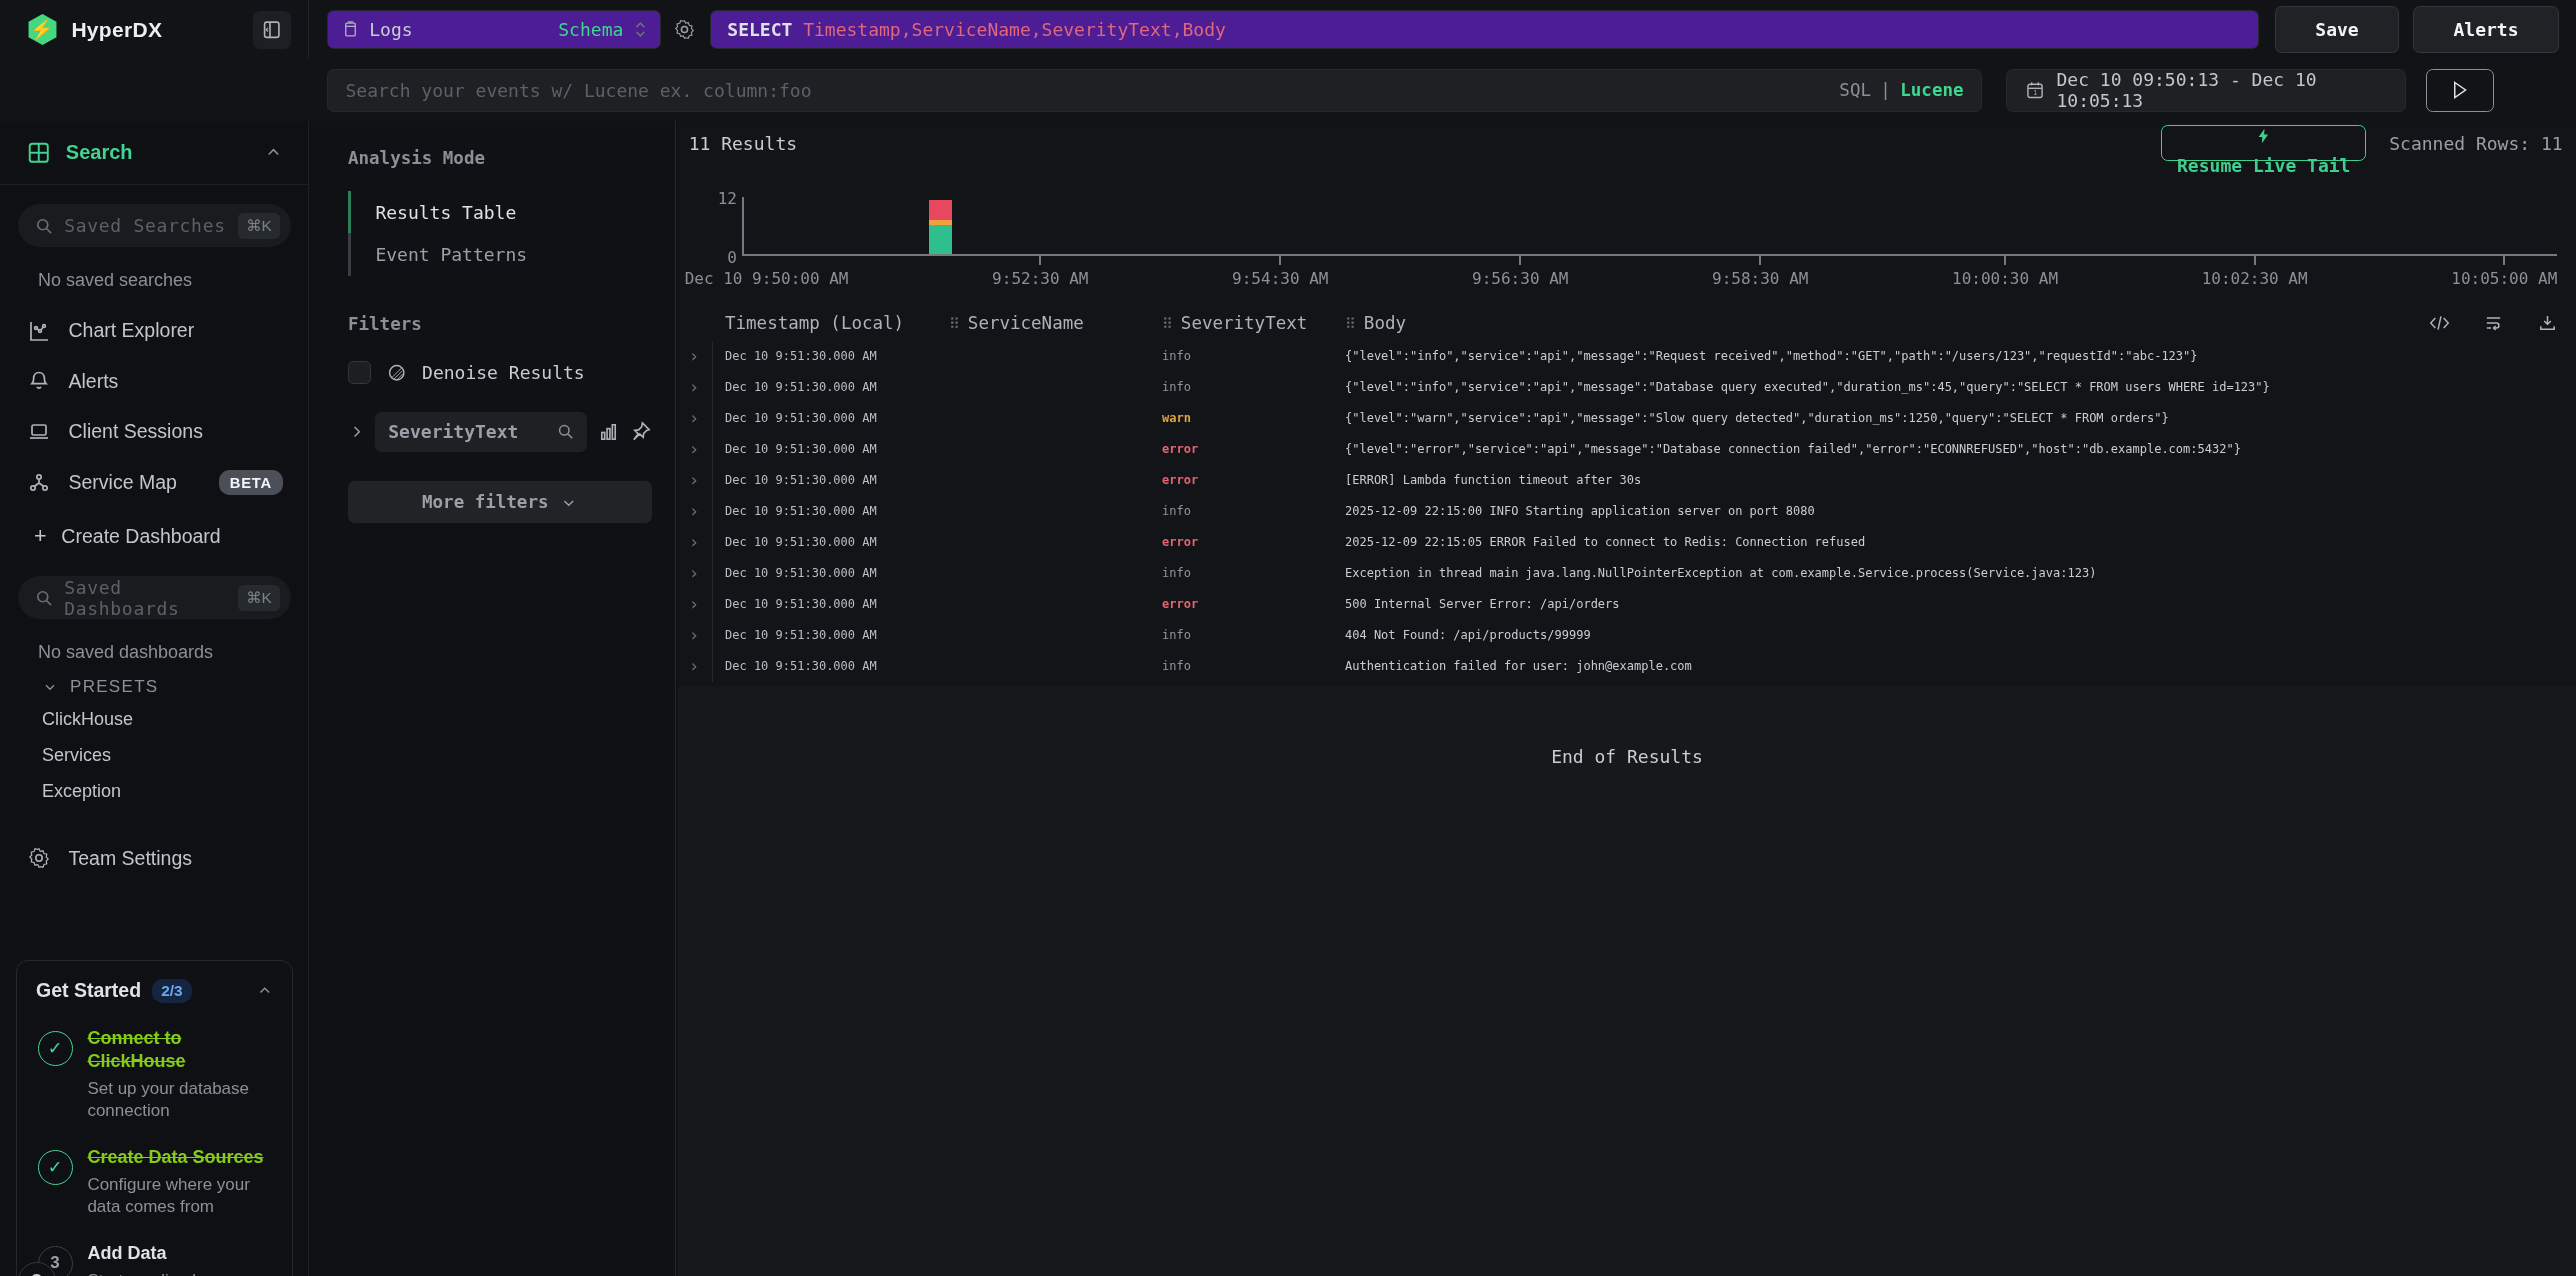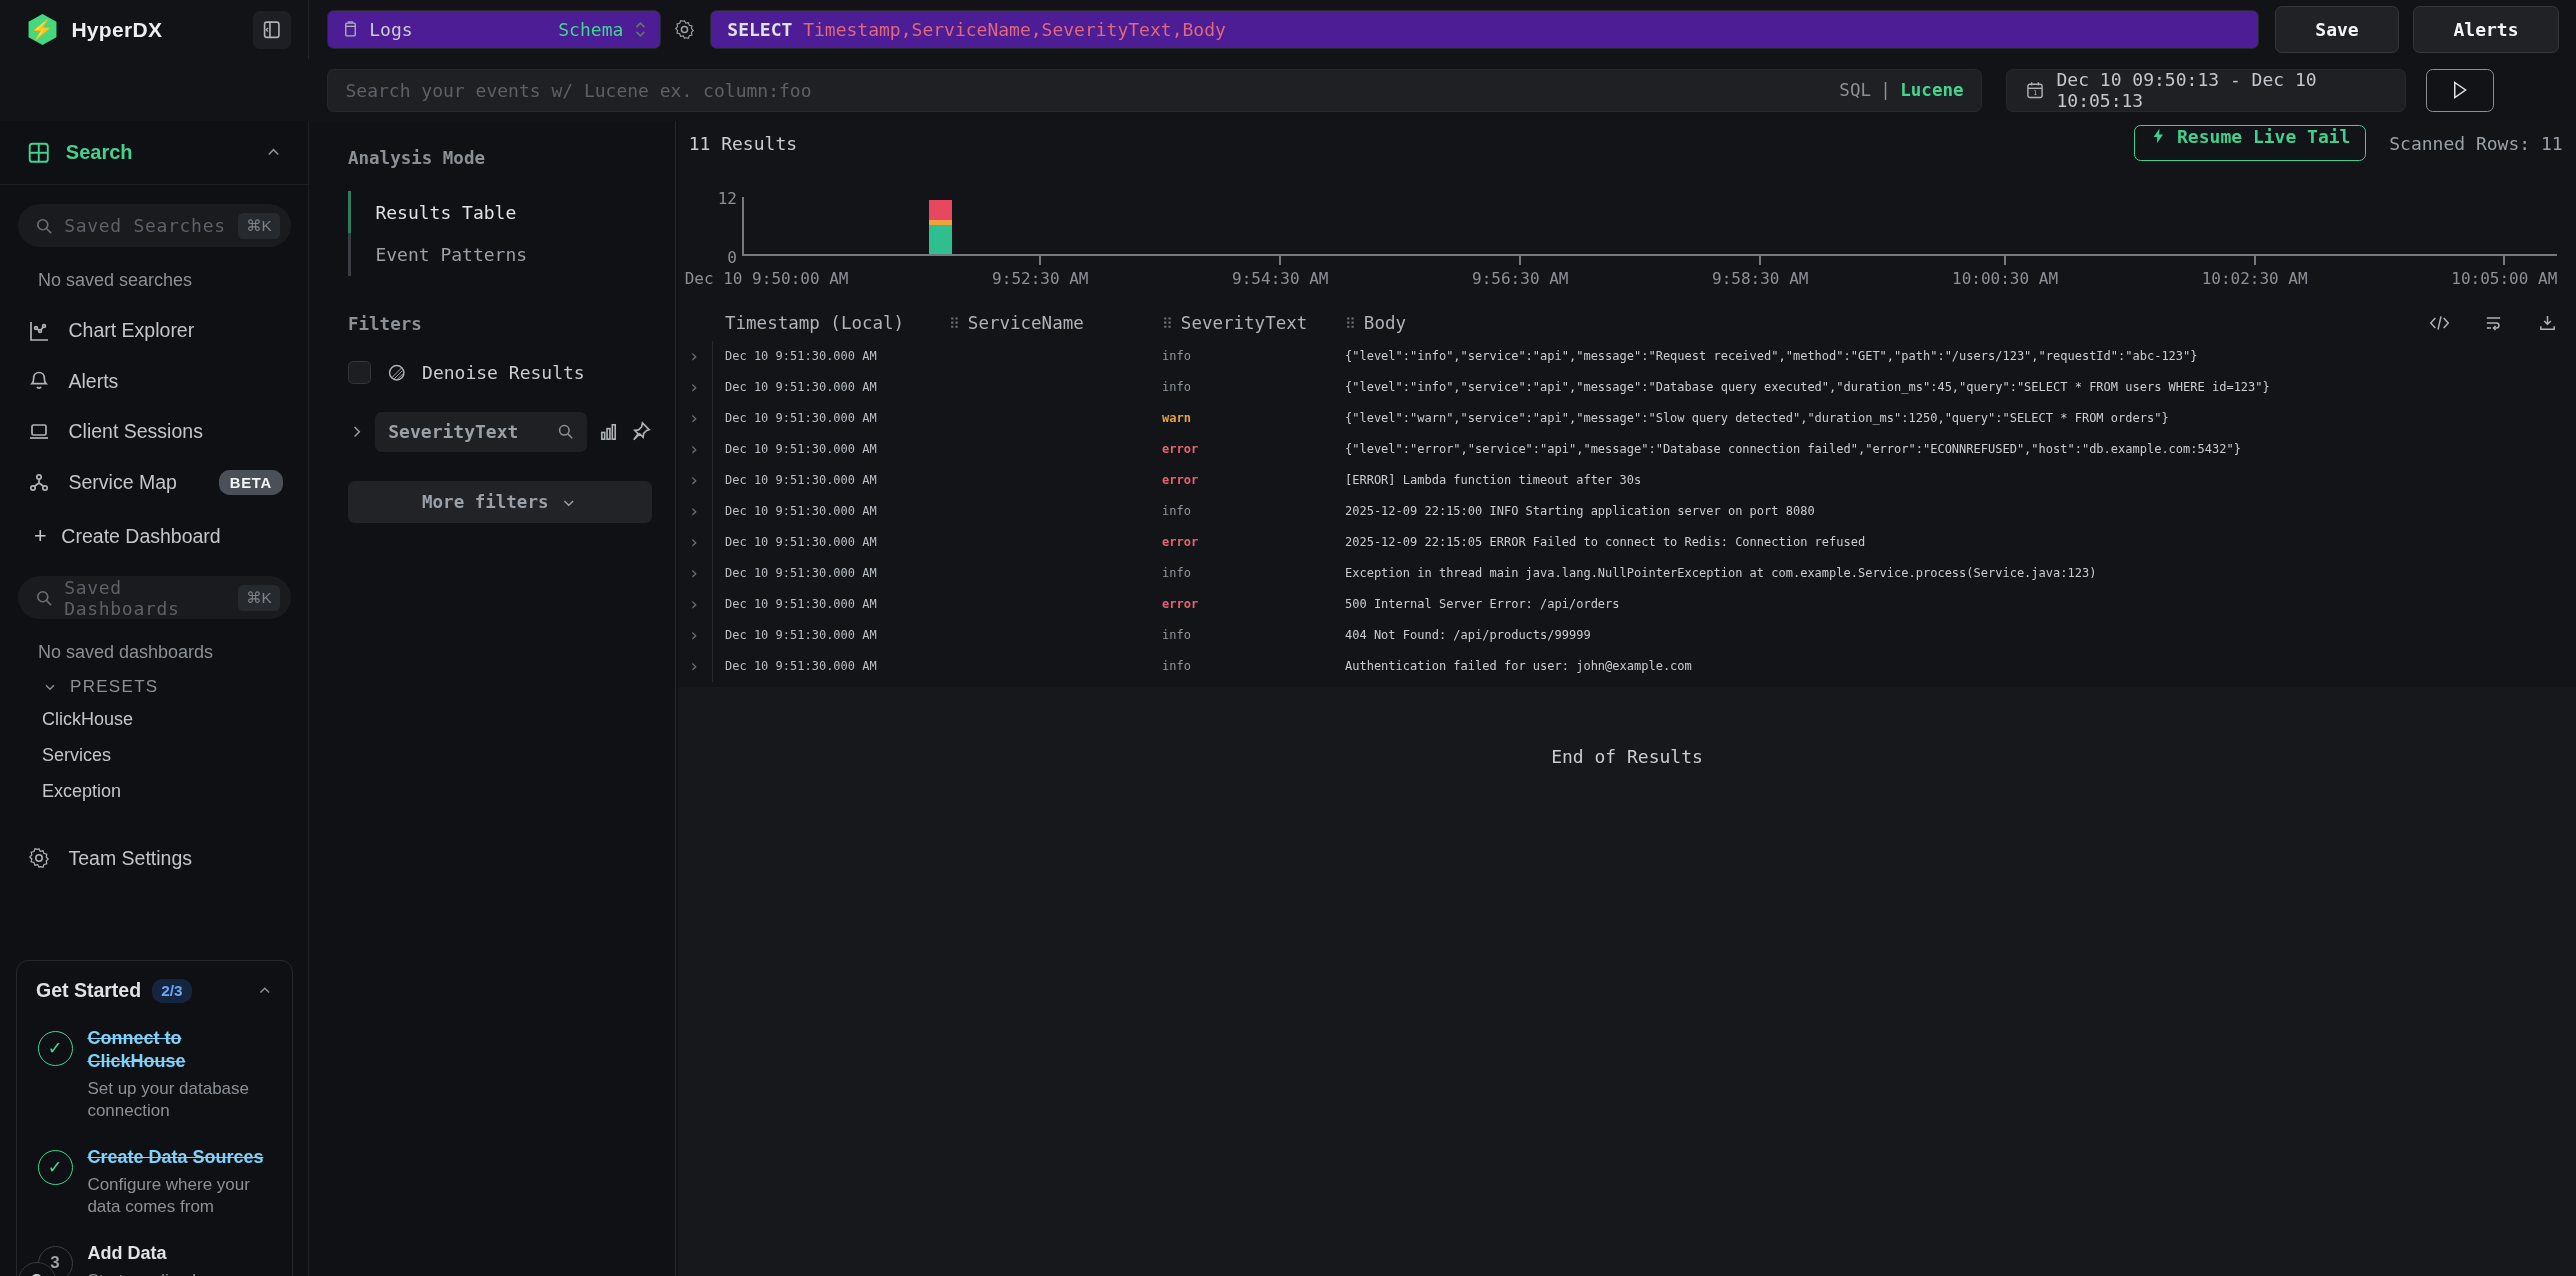--- a/index.html
+++ b/index.html
@@ -58,21 +58,21 @@
   #getstarted-card { position:absolute; left:16px; top:839px; width:277px; height:356px; border:1.3px solid #26282d; border-radius:12px; padding:17.5px 19px; background:#0f1013; }
   #gs-hdr { display:flex; align-items:center; }
   #gs-title { font-size:19.5px; font-weight:bold; color:#dfe2e6; }
   #gs-progress { margin-left:10.7px; background:#16253f; color:#69a8f5; font-size:15.4px; font-weight:bold; border-radius:10.7px; padding:3.4px 9.4px; }
   .gs-step { display:flex; gap:13.4px; margin-top:24px; }
   .gs-ic { width:38px; flex:none; display:flex; justify-content:center; padding-top:4px; }
   .gs-check { width:35px; height:35px; border-radius:50%; border:1.3px solid #3fd68f; color:#3fd68f; display:flex; align-items:center; justify-content:center; font-size:17.5px; }
   .gs-num { width:35px; height:35px; border-radius:50%; border:1.3px solid #3a3e44; color:#9aa0a8; display:flex; align-items:center; justify-content:center; font-size:17px; font-weight:bold; }
   .gs-body { flex:1; }
   .gs-t { font-size:18px; font-weight:bold; color:#aeb3b9; line-height:1.25; }
-  .gs-t.done { text-decoration:line-through; color:#7dd3fc; }
+  .gs-t.done { text-decoration:line-through; color:#84cc16; }
   .gs-t.todo { color:#dfe2e6; }
   .gs-d { font-size:17px; color:#8b9097; line-height:1.3; margin-top:5.4px; }
   .gs-arrow { color:#8b9097; font-size:20px; padding-top:23px; }
   #help-btn { position:absolute; left:17.5px; top:1141px; width:38px; height:38px; border-radius:50%; border:1.3px solid #33363c; background:#0f1013; color:#c9cdd2; font-size:19px; font-weight:bold; display:flex; align-items:center; justify-content:center; }
   
   #filter-panel { position:absolute; left:310px; top:121px; width:366px; height:1156px; background:#101114; border-right:1.3px solid #26282d; padding:27px 23px 0 38px; }
   #analysis-mode-lbl { font-size:17.5px; color:#8b9097; font-weight:bold; }
   #mode-list { margin-top:23px; }
   .mode-row { display:flex; align-items:stretch; }
   .mode-rail { width:3.4px; flex:none; background:#3a3e44; }
@@ -86,21 +86,21 @@
   #sevgroup-row { margin-top:28px; display:flex; align-items:center; gap:9.4px; }
   #sev-chevron { color:#9aa0a8; flex:none; }
   #sev-pill { flex:1; height:40px; background:#1e2024; border-radius:6.7px; display:flex; align-items:center; padding:0 12px 0 13.4px; }
   #sev-pill .t { font-size:18px; font-weight:bold; color:#9aa0a8; flex:1; }
   .mini-ic { color:#aeb3b9; display:flex; flex:none; }
   #more-filters { margin-top:29.5px; height:42px; background:#212327; border-radius:6.7px; display:flex; align-items:center; justify-content:center; gap:12px; font-size:17.5px; font-weight:bold; color:#9aa0a8; }
   
   #main { position:absolute; left:678px; top:121px; width:1898px; height:1156px; background:#131418; display:flex; flex-direction:column; }
   #results-bar { height:44px; display:flex; align-items:center; padding:0 13.4px 0 10.7px; }
   #results-count { font-size:18px; color:#c9cdd2; }
-  #livetail-btn { margin-left:auto; height:36px; border:1.3px solid #3fcf8e; border-radius:6.7px; color:#3fcf8e; display:flex; gap:9.4px; padding:0 14.8px; font-size:18px; font-weight:bold; }
+  #livetail-btn { margin-left:auto; height:36px; border:1.3px solid #3fcf8e; border-radius:6.7px; color:#3fcf8e; display:flex; align-items:center; gap:9.4px; padding:0 14.8px; font-size:18px; font-weight:bold;flex-direction:column; }
   #scanned-rows { margin-left:23px; font-size:18px; color:#9aa0a8; }
   
   #chart { position:relative; height:107px; margin:16px 12px 0 0; }
   #plot { position:absolute; left:64px; right:6.7px; top:16px; height:59px; border-left:2px solid #75797f; border-bottom:2px solid #75797f; }
   .ytick-lbl { position:absolute; font-size:16px; color:#8b9097; right: calc(100% - 59px); }
   #ylbl-max { top:8px; } #ylbl-min { top:67px; }
   #bar-stack { position:absolute; bottom:0; left:10.2%; width:23px; display:flex; flex-direction:column-reverse; }
   #xticks { position:absolute; left:6.7px; right:6.7px; top:75px; display:flex; justify-content:space-between;gap:12px; }
   .xtick { display:flex; flex-direction:column; align-items:center; }
   .xtick .tickmark { width:2px; height:9.4px; background:#75797f; margin-bottom:4px; }

